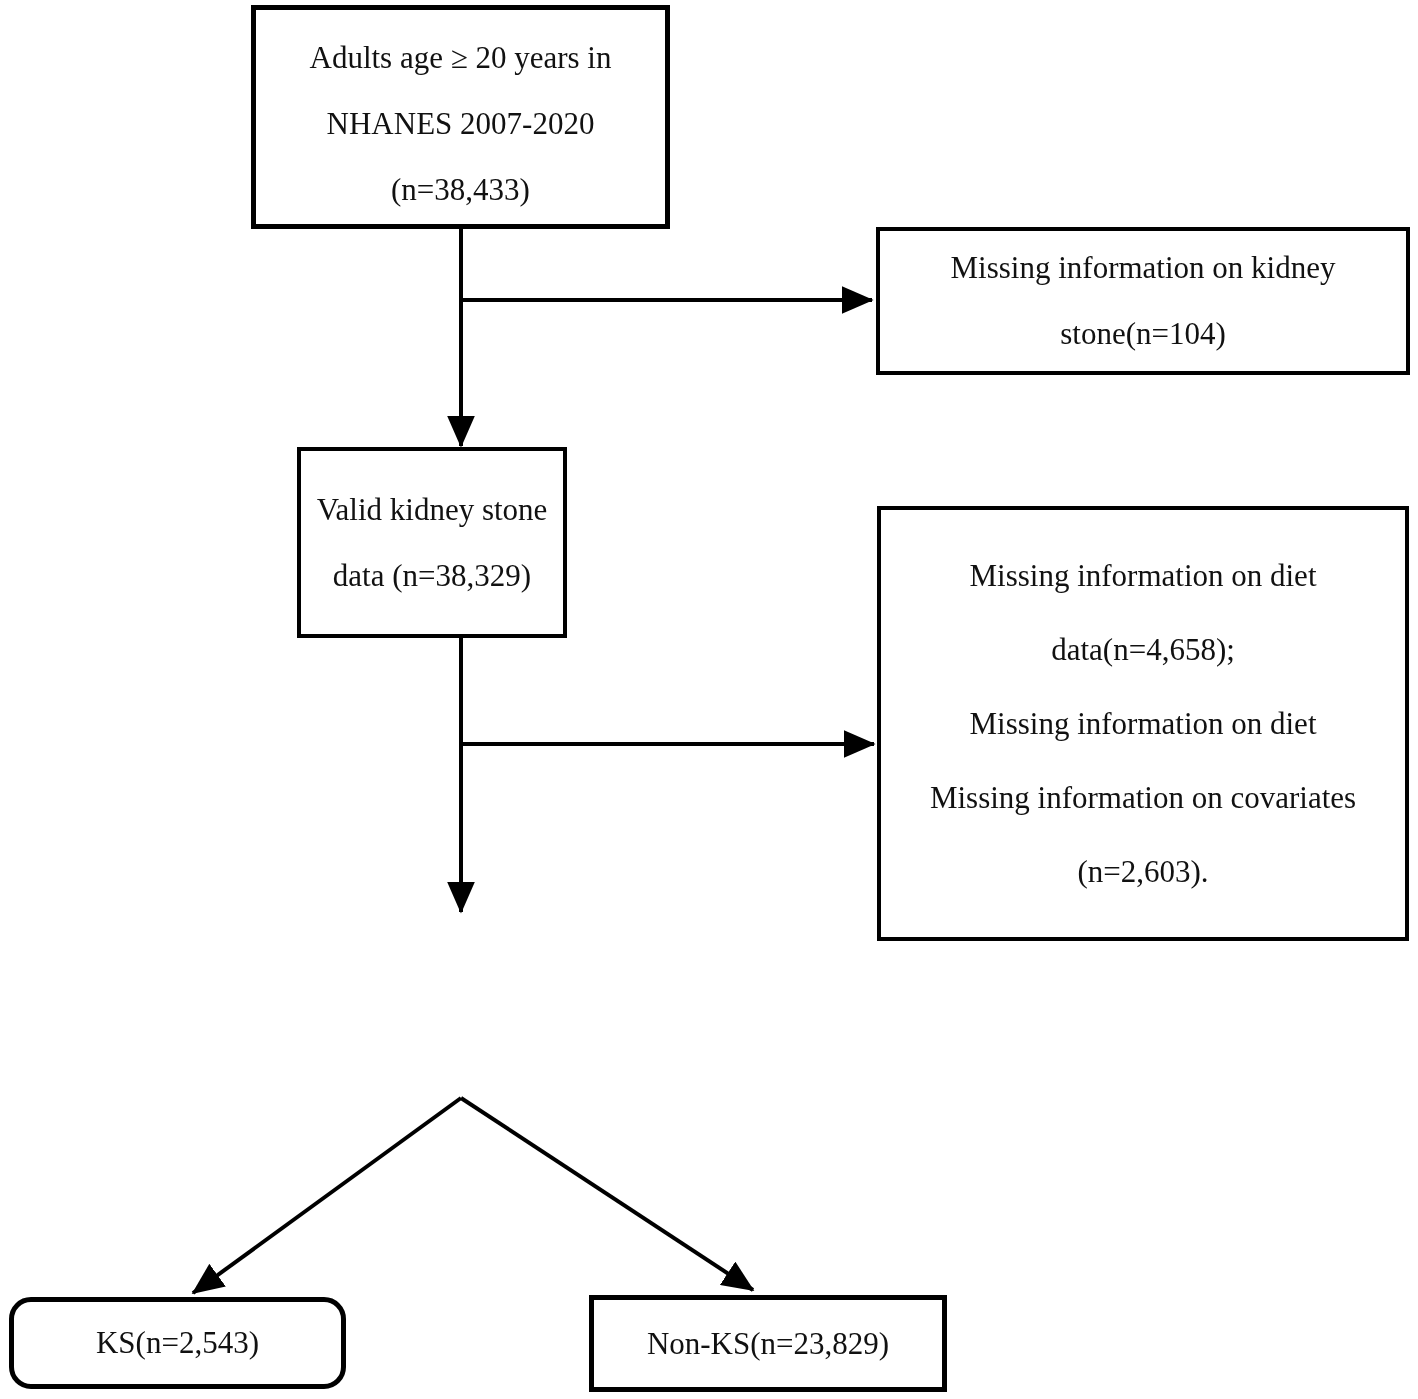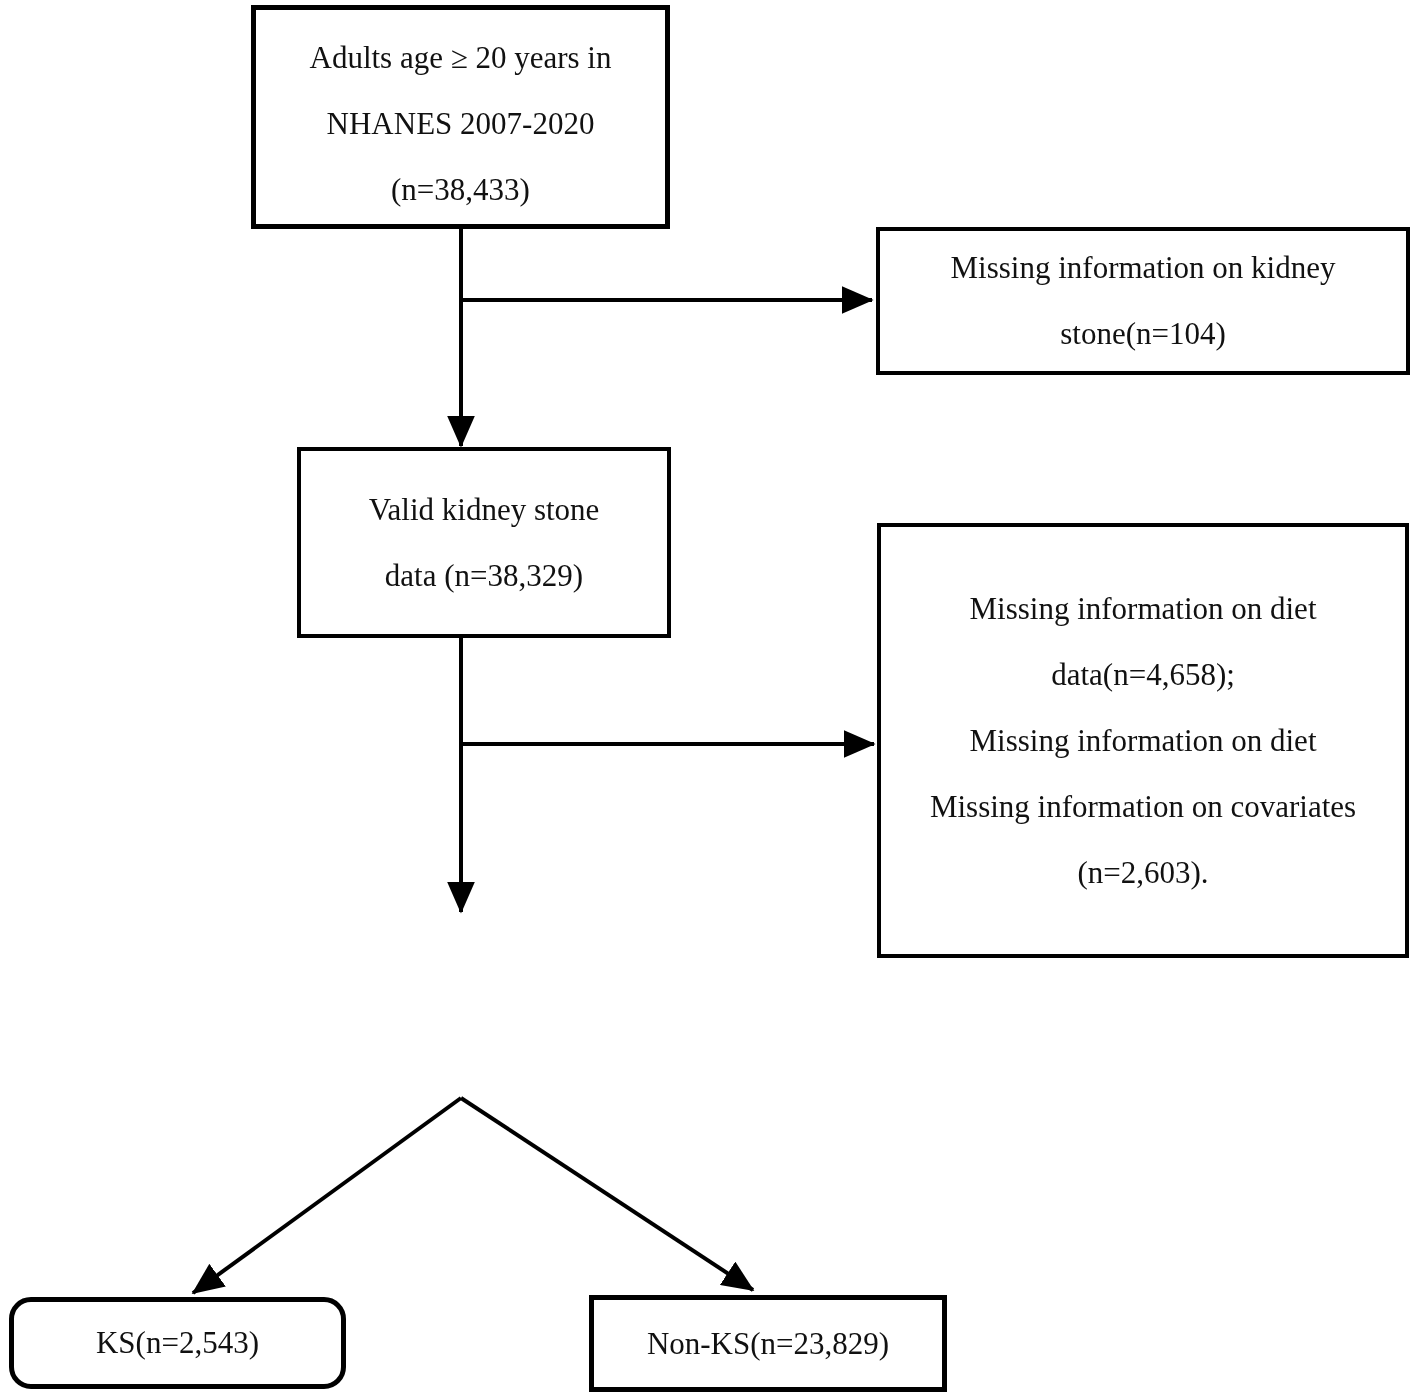--- a/index.html
+++ b/index.html
@@ -65,26 +65,26 @@
     <div class="ln">Adults age ≥ 20 years in</div>
     <div class="ln">NHANES 2007-2020</div>
     <div class="ln">(n=38,433)</div>
   </div>
 
   <div class="node" style="left:876px; top:227px; width:534px; height:148px;">
     <div class="ln">Missing information on kidney</div>
     <div class="ln">stone(n=104)</div>
   </div>
 
-  <div class="node" style="left:297px; top:447px; width:374px; height:191px;">
+  <div class="node" style="left:297px; top:447px; width:270px; height:191px;">
     <div class="ln">Valid kidney stone</div>
     <div class="ln">data (n=38,329)</div>
   </div>
 
-  <div class="node" style="left:877px; top:523px; width:532px; height:435px;">
+  <div class="node" style="left:877px; top:506px; width:532px; height:435px;gap:8px;">
     <div class="ln">Missing information on diet</div>
     <div class="ln">data(n=4,658);</div>
     <div class="ln">Missing information on diet</div>
     <div class="ln">Missing information on covariates</div>
     <div class="ln">(n=2,603).</div>
   </div>
 
 
   <div class="node b5" style="left:9px; top:1297px; width:337px; height:92px;border-radius:22px;">
     <div class="ln">KS(n=2,543)</div>

